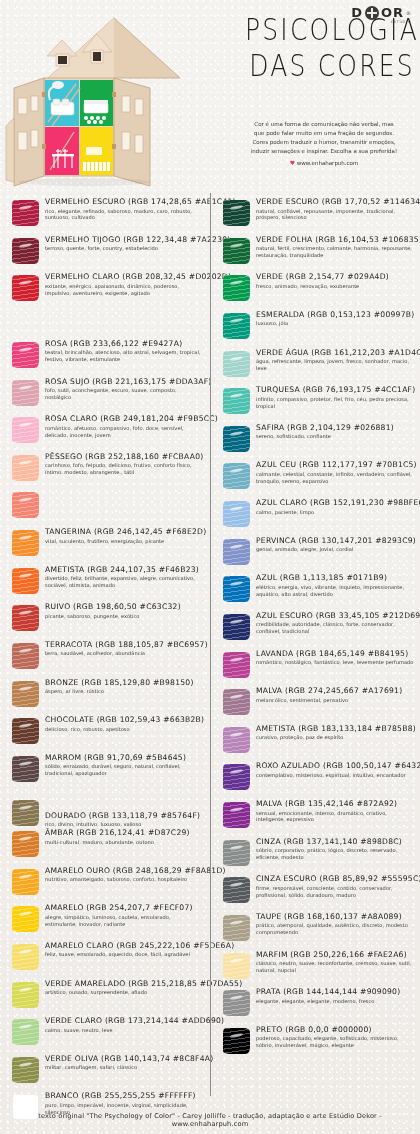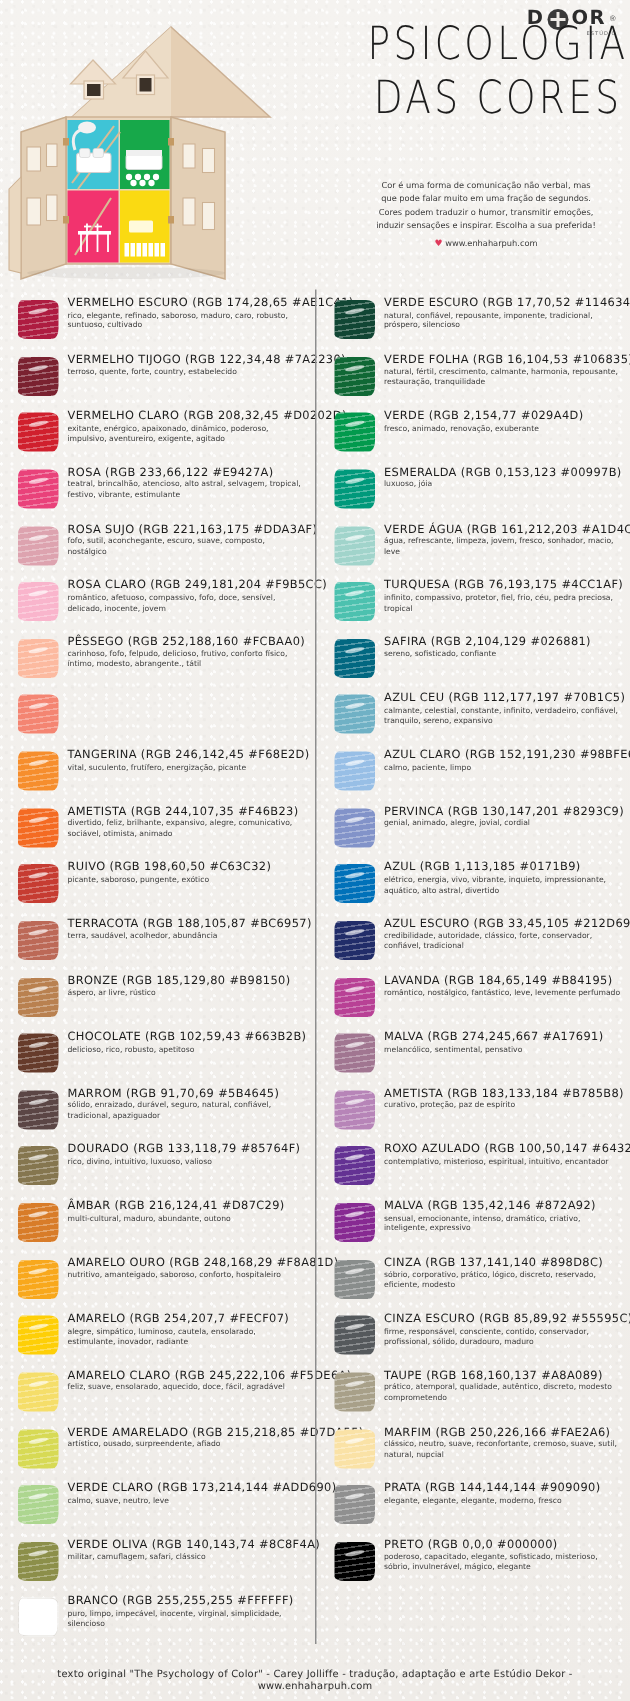--- a/index.html
+++ b/index.html
@@ -272,21 +272,21 @@
         <div class="swatch">
           <div class="blob" style="background: rgb(208, 32, 45);"></div>
           <div class="scrub"></div>
           <div class="hl"></div>
         </div>
         <div class="etext">
           <div class="ename">VERMELHO CLARO (RGB 208,32,45 #D0202D)</div>
           <div class="edesc">exitante, enérgico, apaixonado, dinâmico, poderoso, impulsivo, aventureiro, exigente, agitado</div>
         </div>
       </div>
-      <div class="entry" style="height: 37.625px;">
+      <div class="entry" style="height: 37.625px; margin-top: 29px;">
         <div class="swatch">
           <div class="blob" style="background: rgb(233, 66, 122);"></div>
           <div class="scrub"></div>
           <div class="hl"></div>
         </div>
         <div class="etext">
           <div class="ename">ROSA (RGB 233,66,122 #E9427A)</div>
           <div class="edesc">teatral, brincalhão, atencioso, alto astral, selvagem, tropical, festivo, vibrante, estimulante</div>
         </div>
       </div>
@@ -400,21 +400,21 @@
         <div class="swatch">
           <div class="blob" style="background: rgb(91, 70, 69);"></div>
           <div class="scrub"></div>
           <div class="hl"></div>
         </div>
         <div class="etext">
           <div class="ename">MARROM (RGB 91,70,69 #5B4645)</div>
           <div class="edesc">sólido, enraizado, durável, seguro, natural, confiável, tradicional, apaziguador</div>
         </div>
       </div>
-      <div class="entry" style="height: 37.625px;">
+      <div class="entry" style="height: 37.625px; align-items: flex-end;">
         <div class="swatch">
           <div class="blob" style="background: rgb(133, 118, 79);"></div>
           <div class="scrub"></div>
           <div class="hl"></div>
         </div>
         <div class="etext">
           <div class="ename">DOURADO (RGB 133,118,79 #85764F)</div>
           <div class="edesc">rico, divino, intuitivo, luxuoso, valioso</div>
         </div>
       </div>

